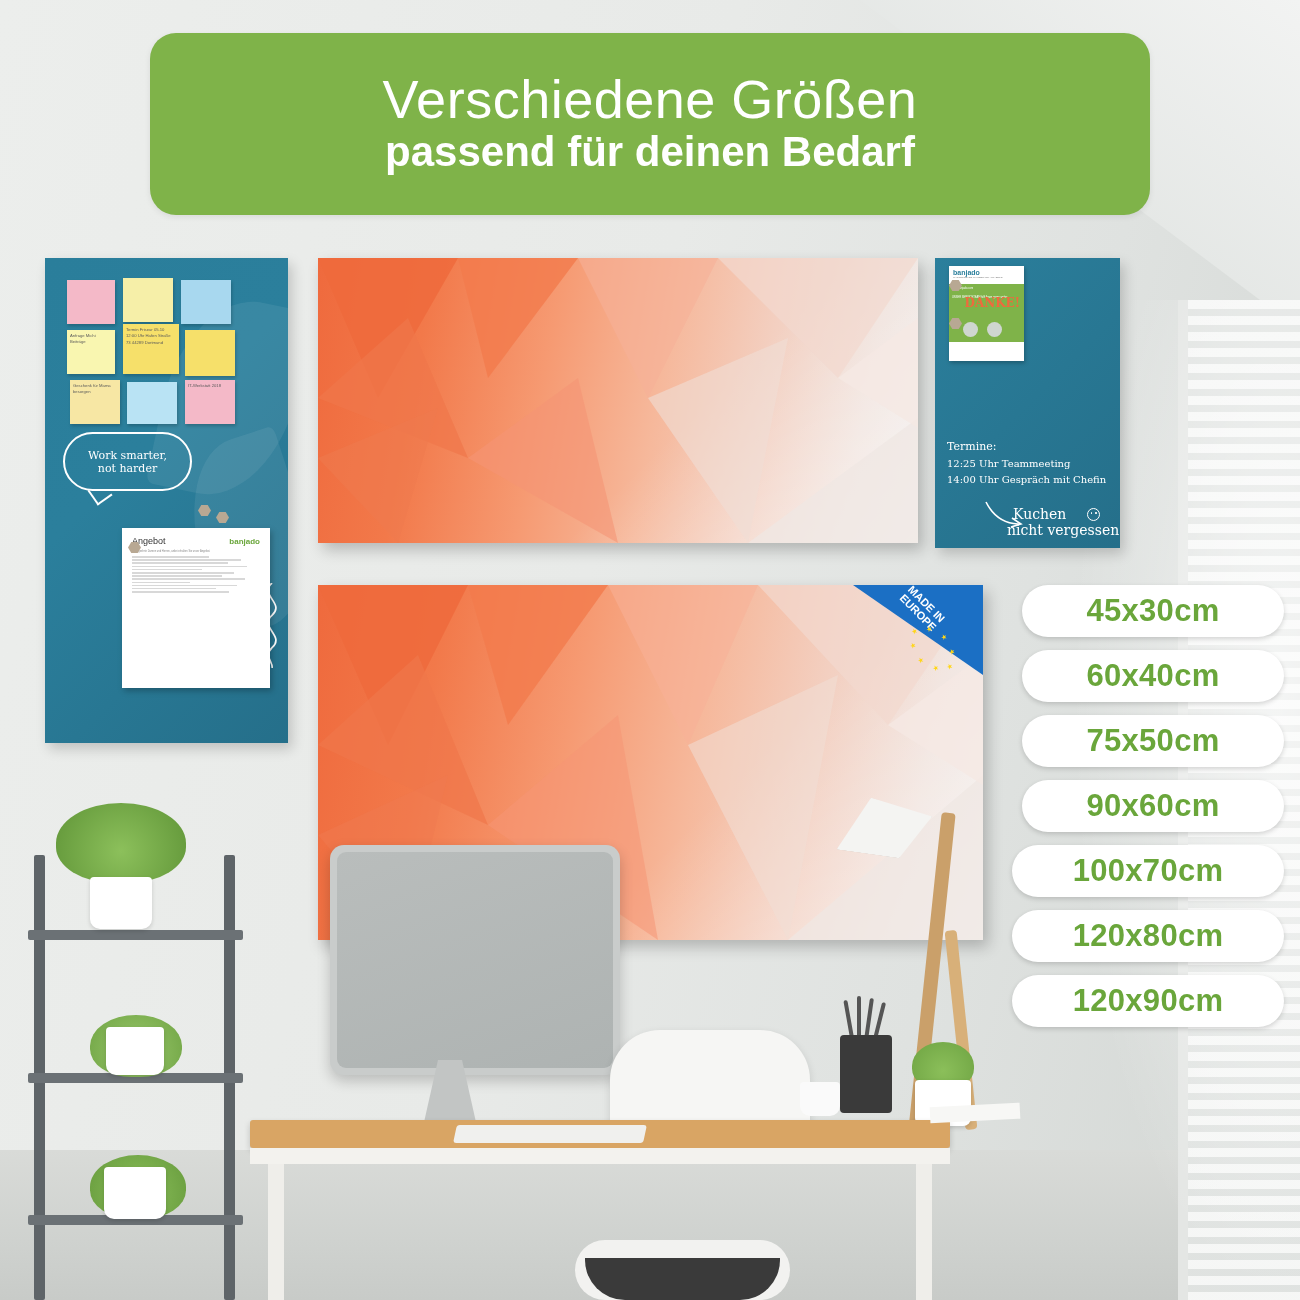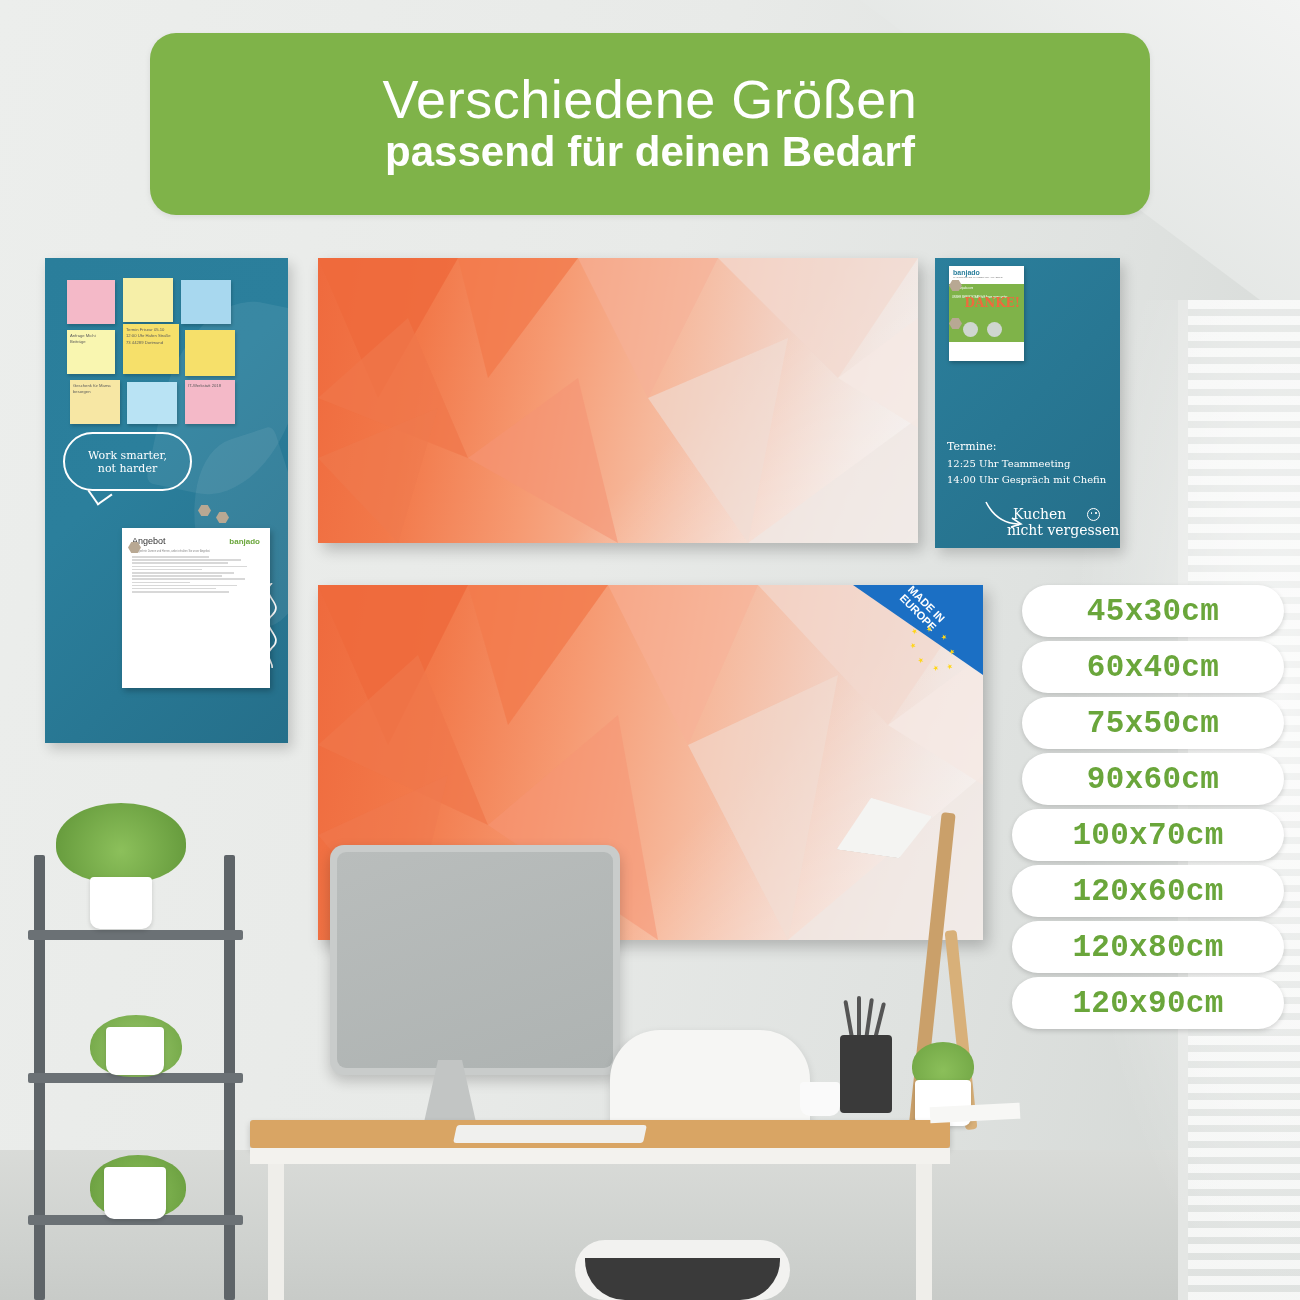--- a/index.html
+++ b/index.html
@@ -92,21 +92,21 @@
      font-family:"DejaVu Serif",serif;}
   .flyer-circ{position:absolute;width:15px;height:15px;border-radius:50%;background:#cfd6d0;bottom:5px;}
   .hand-note{position:absolute;color:#fff;font-family:"DejaVu Serif",serif;}
   .smile{display:inline-block;width:11px;height:11px;border:1px solid #fff;border-radius:50%;
      vertical-align:middle;position:relative;}
   .smile:before{content:"";position:absolute;left:2.5px;top:3px;width:1.5px;height:1.5px;background:#fff;border-radius:50%;}
   .smile:after{content:"";position:absolute;right:2.5px;top:3px;width:1.5px;height:1.5px;background:#fff;border-radius:50%;}
   .arrow-curve{position:absolute;left:984px;top:500px;width:40px;height:28px;}
 
   
-  .pill-col{position:absolute;right:16px;top:585px;width:272px;display:flex;flex-direction:column;gap:4px;align-items:flex-end;font-family:Liberation Mono, monospace;}
+  .pill-col{position:absolute;right:16px;top:585px;width:272px;display:flex;flex-direction:column;gap:13px;align-items:flex-end;}
   .pill{background:#fff;border-radius:28px;height:52px;display:flex;align-items:center;justify-content:center;
      color:#6aa63b;font-size:31px;font-weight:bold;box-shadow:0 2px 5px rgba(0,0,0,.16);letter-spacing:.3px;}
 
   
   .desk-top{position:absolute;left:250px;top:1120px;width:700px;height:28px;background:#d9a564;border-radius:3px;
      box-shadow:0 3px 6px rgba(0,0,0,.18);}
   .desk-top2{position:absolute;left:250px;top:1148px;width:700px;height:16px;background:#f3f2ee;}
   .desk-leg{position:absolute;width:16px;height:140px;background:#efeeea;}
   .monitor{position:absolute;left:330px;top:845px;width:290px;height:230px;background:#c9cccb;border-radius:14px;
      box-shadow:0 6px 14px rgba(0,0,0,.2);}
@@ -341,16 +341,15 @@
 <div class="desk-leg" style="left:916px;top:1164px"></div>
 <div class="chair-seat"></div>
 <div class="chair-dark"></div>
 
 <div class="pill-col">
   <div class="pill" style="width:262px">45x30cm</div>
   <div class="pill" style="width:262px">60x40cm</div>
   <div class="pill" style="width:262px">75x50cm</div>
   <div class="pill" style="width:262px">90x60cm</div>
   <div class="pill" style="width:272px">100x70cm</div>
-  <div class="pill" style="width:272px">120x60cm</div>
   <div class="pill" style="width:272px">120x80cm</div>
   <div class="pill" style="width:272px">120x90cm</div>
 </div>
 
 </body></html>

